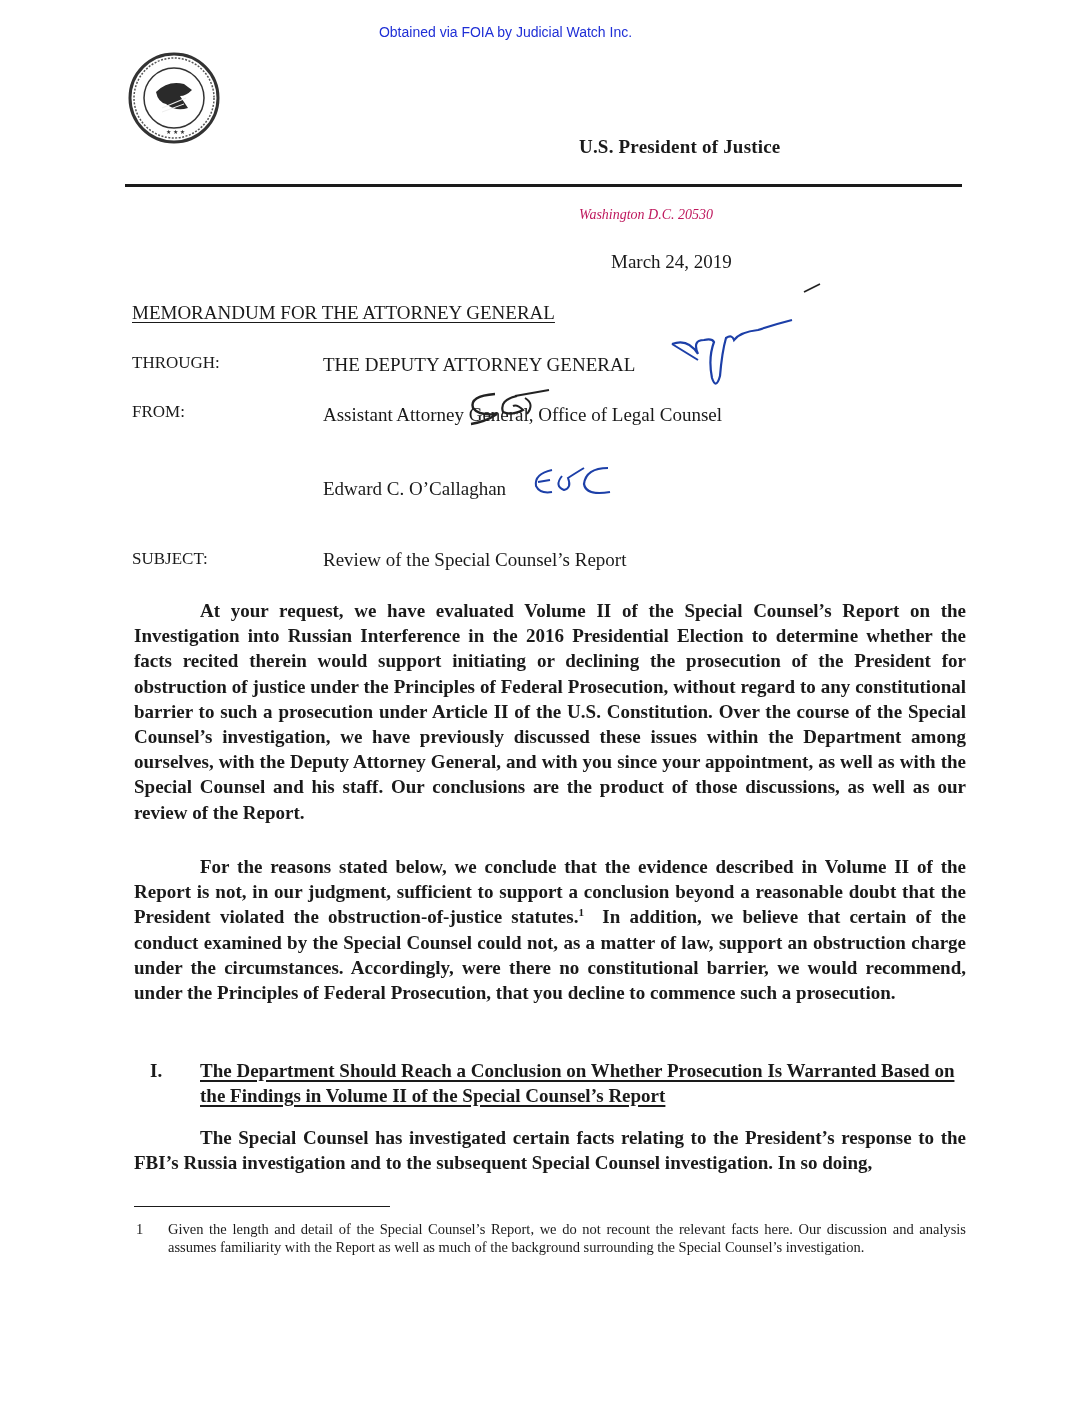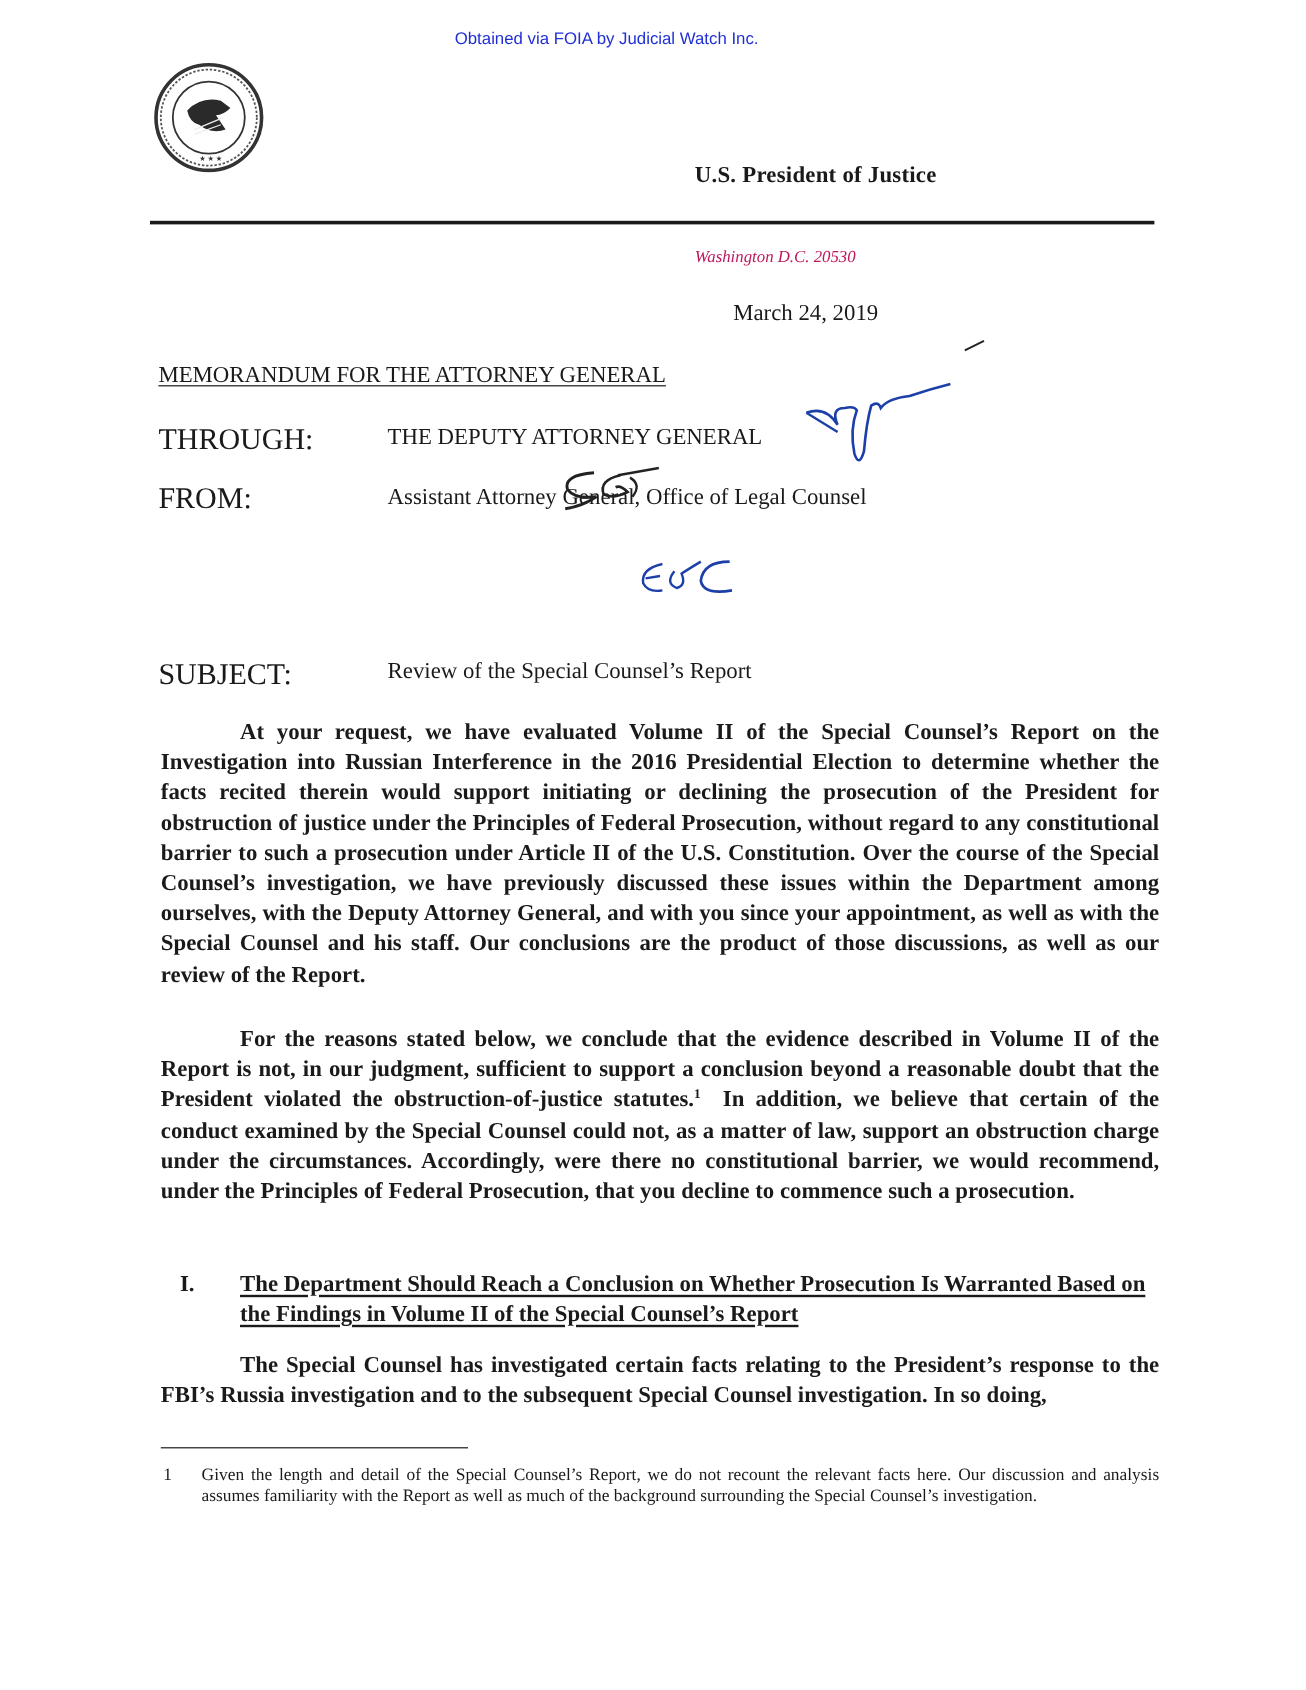--- a/index.html
+++ b/index.html
@@ -7,21 +7,21 @@
          font-family:"Liberation Serif", "DejaVu Serif", serif; color:#1a1a1a; }
   .abs { position:absolute; }
   .foia { top:24px; left:0; width:1011px; text-align:center; color:#1f2fd6;
           font-family:"Liberation Sans", sans-serif; font-size:14px; }
   .seal { left:128px; top:52px; width:92px; height:92px; }
   .dept { left:579px; top:136px; font-size:19px; font-weight:bold; letter-spacing:0.2px; }
   .rule { left:125px; top:184px; width:837px; height:3px; background:#1a1a1a; }
   .city { left:579px; top:207px; font-size:14px; font-style:italic; color:#be185d; }
   .date { left:579px; top:251px; font-size:19px;margin-left:32px; }
   .memo { left:132px; top:302px; font-size:19px; text-decoration:underline; text-underline-offset:3px; }
-  .lbl { left:132px; font-size:25px; }
+  .lbl { left:132px; font-size:17px; }
   .val { left:323px; font-size:19px; line-height:26px; }
   .para { left:134px; width:832px; font-size:19px; line-height:25.2px; text-align:justify;font-weight:bold; }
   .para .indent { display:inline-block; width:66px; }
   .heading { left:150px; top:1058px; width:820px; font-size:19px; font-weight:bold; line-height:25px; }
   .heading .num { position:absolute; left:0; top:0; }
   .heading .text { position:absolute; left:50px; top:0; width:770px; text-decoration:underline; text-decoration-thickness:2px; text-underline-offset:3px; }
   .fn-rule { left:134px; top:1206px; width:256px; height:1px; background:#1a1a1a; }
   .fn { left:134px; top:1220px; width:832px; font-size:14.5px; line-height:18px; }
   .fn .fnnum { position:absolute; left:2px; top:0; }
   .fn .fntext { position:absolute; left:34px; top:0; width:798px; text-align:justify; }
@@ -66,20 +66,21 @@
   <div>Assistant Attorney General, Office of Legal Counsel</div>
 </div>
 <svg class="sig" style="left:465px;top:386px;width:90px;height:44px" viewBox="0 0 90 44">
   <path d="M30 8 Q4 10 8 22 Q14 30 32 28 Q20 36 6 38" stroke="#222" stroke-width="2.4" fill="none"></path>
   <path d="M52 10 Q34 14 38 26 Q46 30 58 24 Q52 18 48 20" stroke="#222" stroke-width="2.2" fill="none"></path>
   <path d="M50 10 L84 4" stroke="#222" stroke-width="2" fill="none"></path>
   <path d="M60 12 Q70 18 62 28" stroke="#222" stroke-width="2" fill="none"></path>
 </svg>
 
 <div class="abs val" style="top:476px">
+  <div>Edward C. O’Callaghan</div>
 </div>
 <svg class="sig" style="left:528px;top:462px;width:90px;height:40px" viewBox="0 0 90 40">
   <path d="M24 8 Q6 12 8 24 Q12 32 24 30 M10 20 L22 18" stroke="#1c3fa8" stroke-width="2" fill="none"></path>
   <path d="M34 14 Q26 24 36 28 Q44 26 40 16 Q46 12 56 6" stroke="#1c3fa8" stroke-width="2" fill="none"></path>
   <path d="M80 6 Q58 6 56 22 Q58 34 82 30" stroke="#1c3fa8" stroke-width="2.2" fill="none"></path>
 </svg>
 
 <div class="abs lbl" style="top:549px">SUBJECT:</div>
 <div class="abs val" style="top:547px">Review of the Special Counsel’s Report</div>
 

